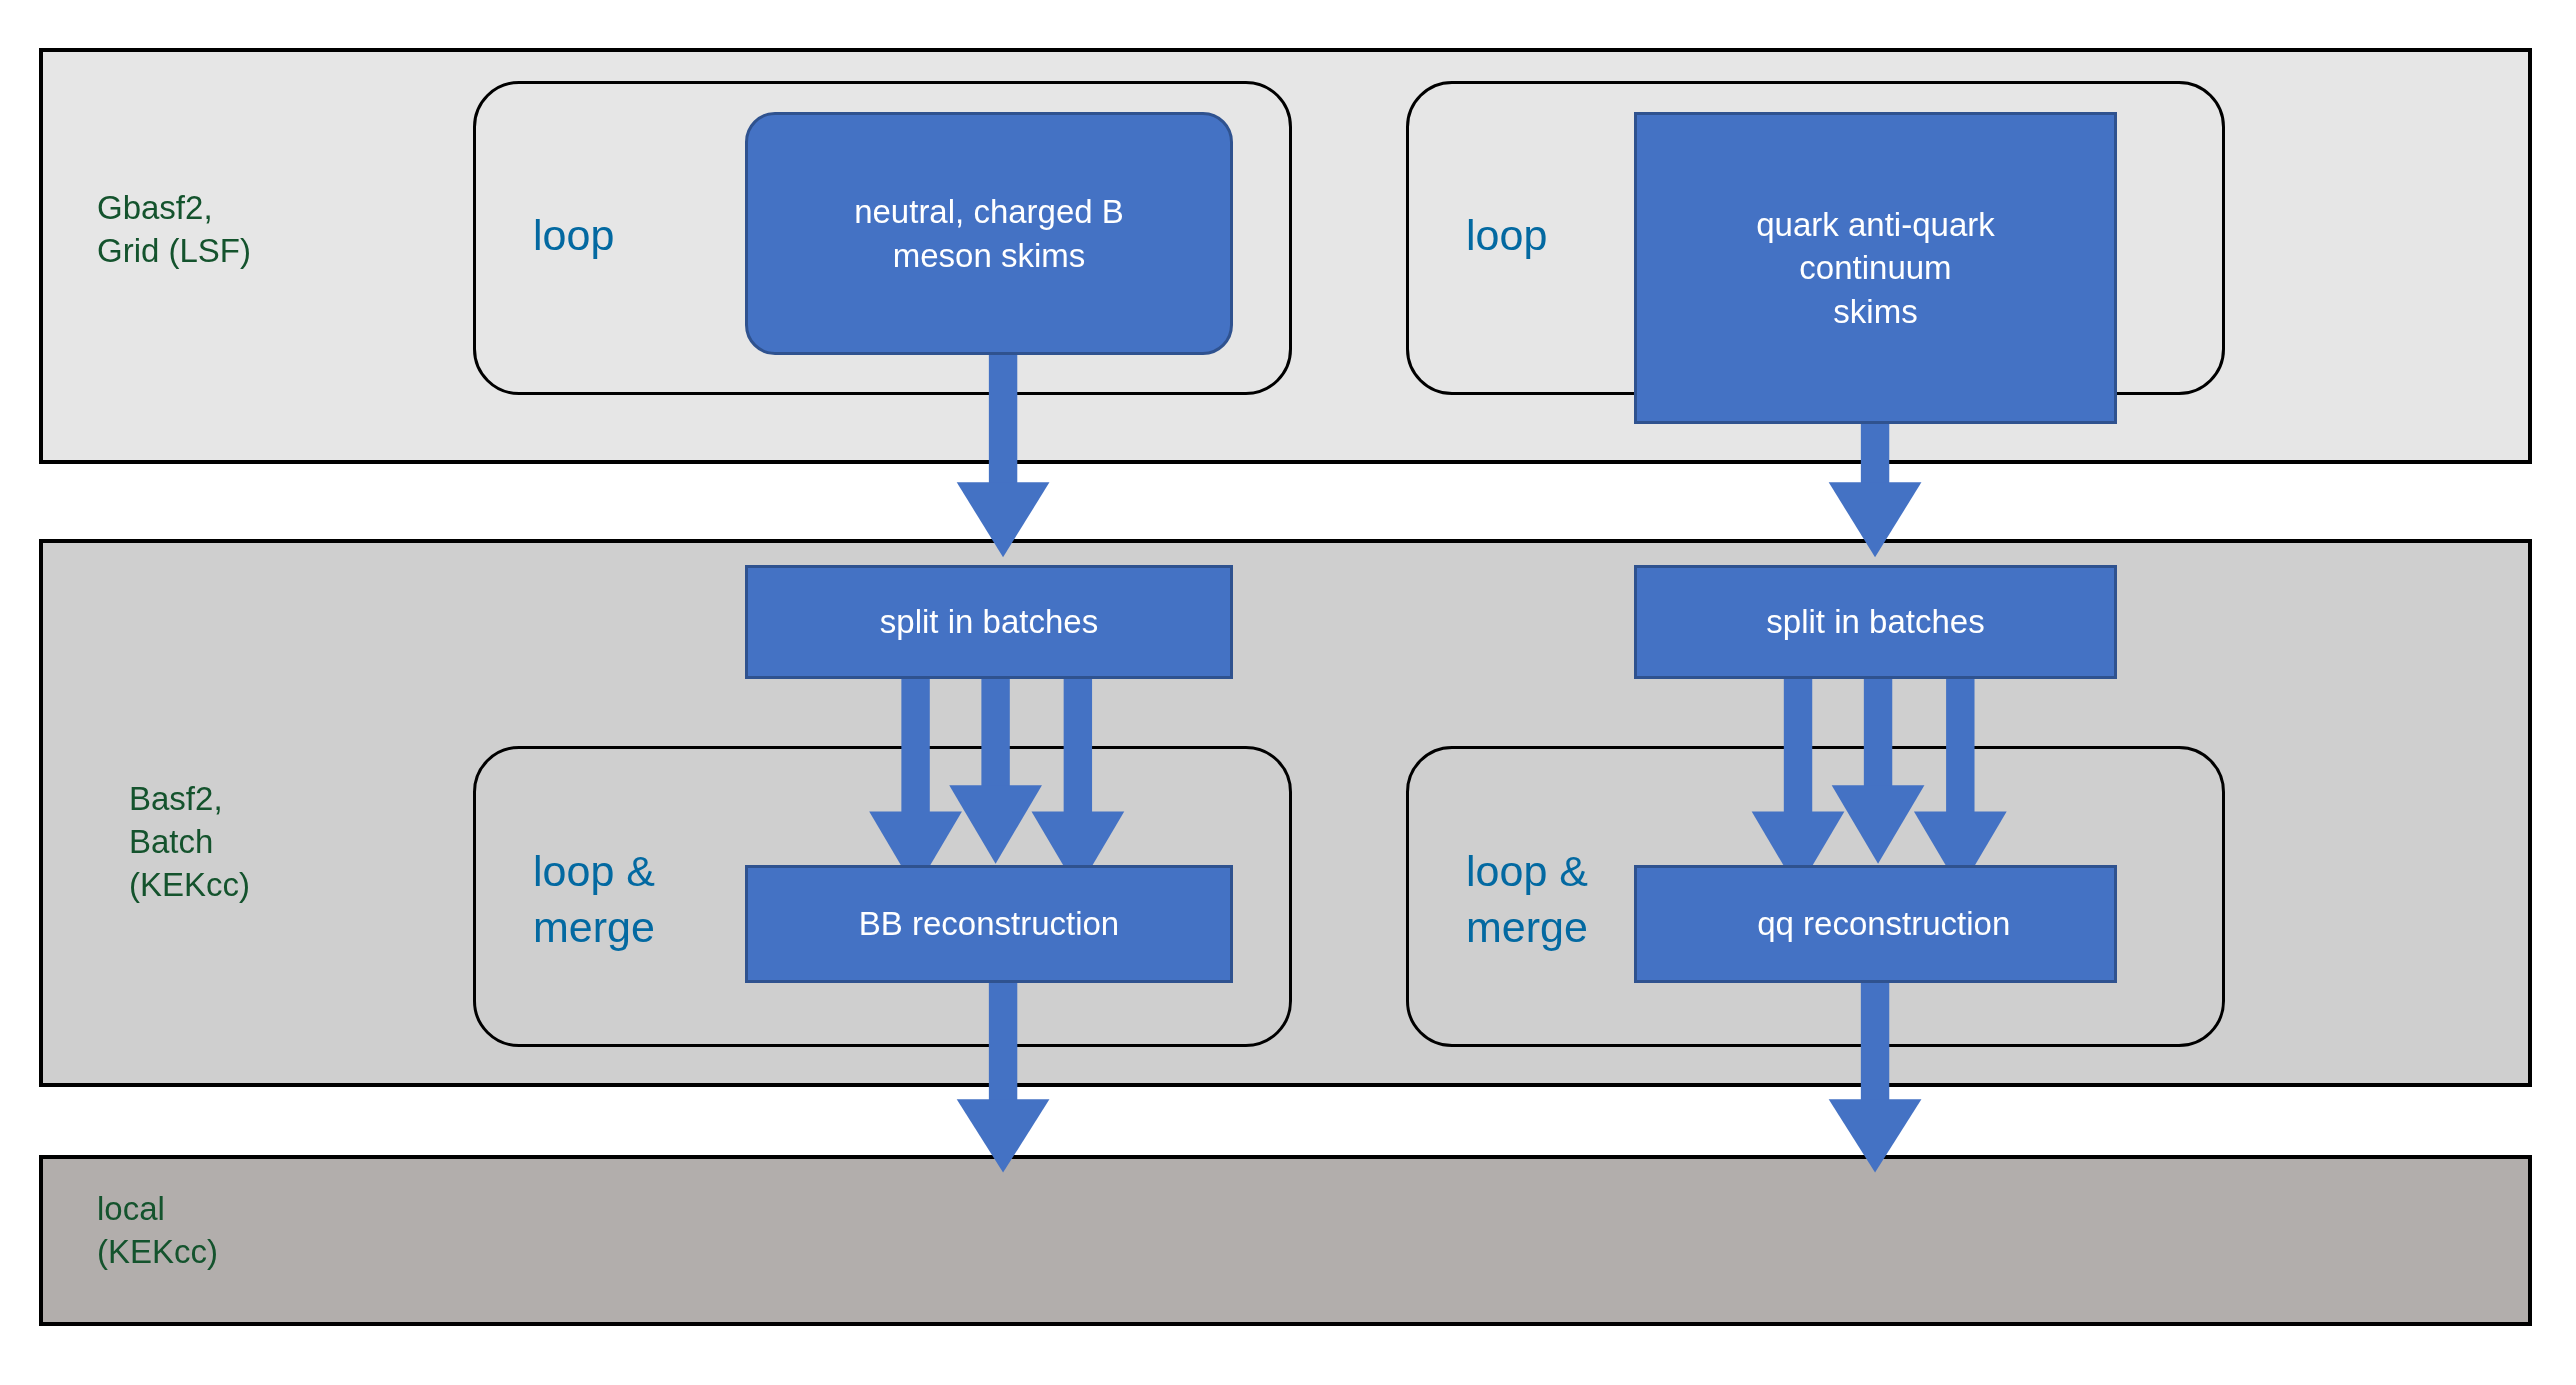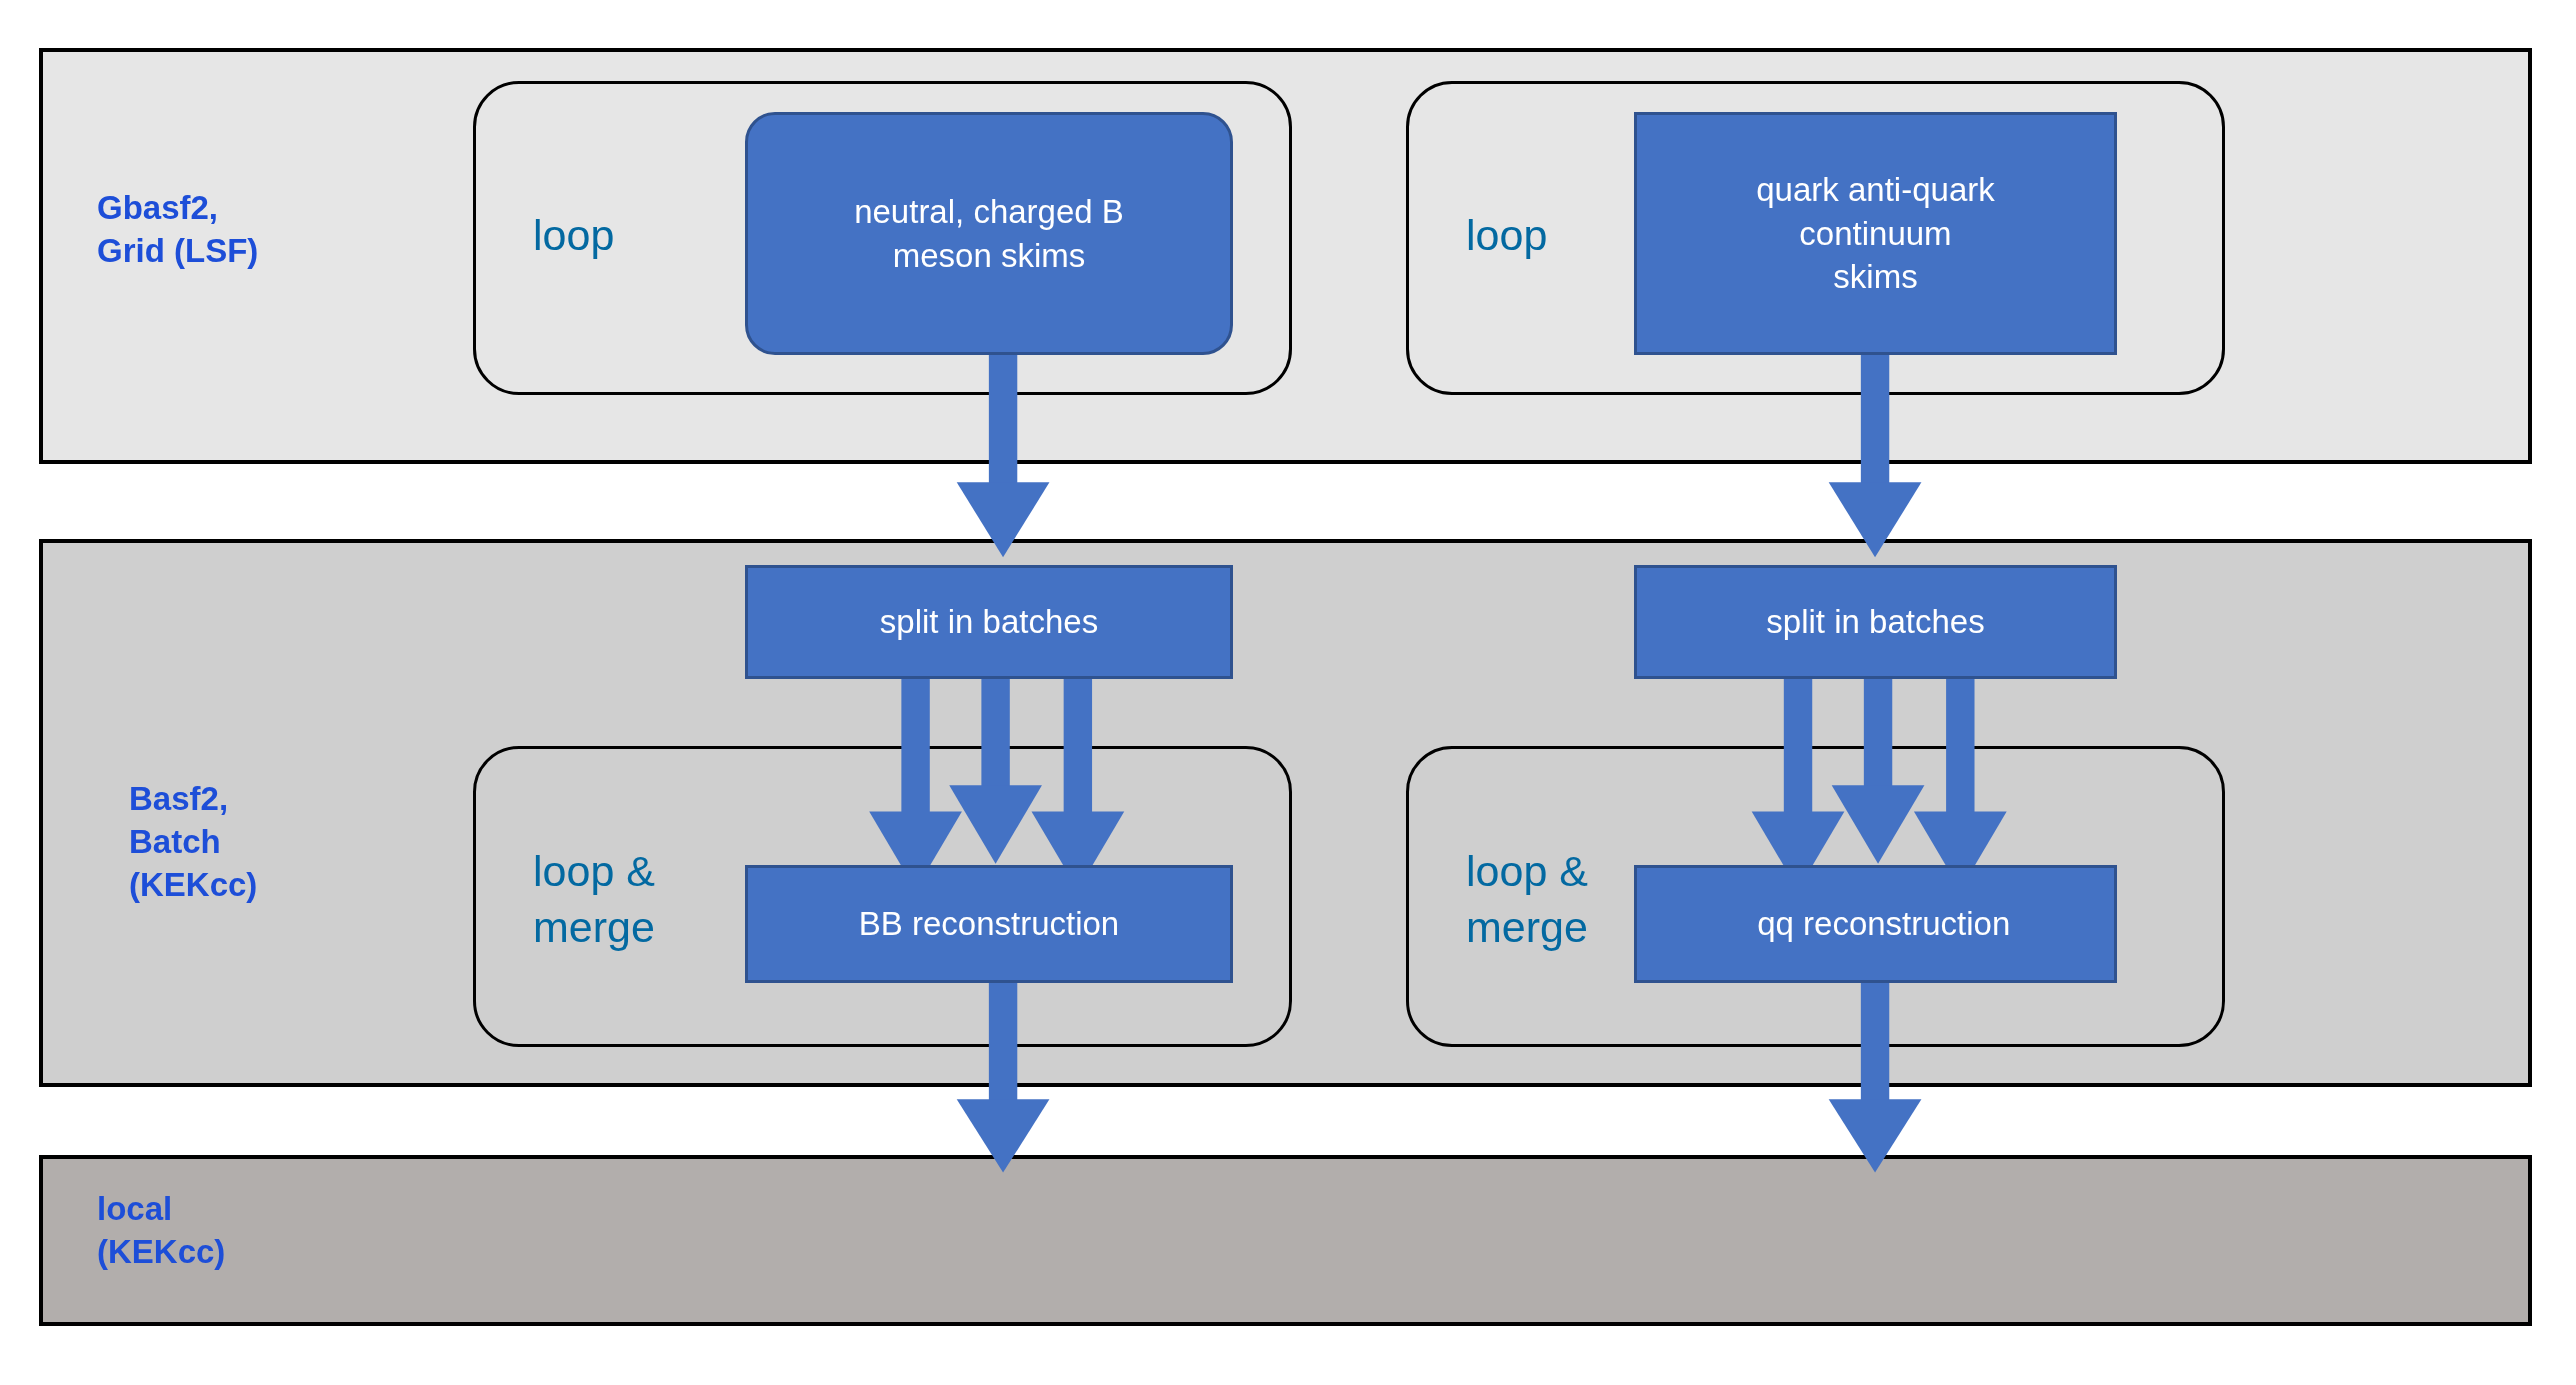--- a/index.html
+++ b/index.html
@@ -27,24 +27,24 @@
     position: absolute;
     box-sizing: border-box;
     border: 4.5px solid #000000;
   }
   #band-grid   { left: 39px;  top: 48px;   width: 2493px; height: 416px;  background: #e6e6e6; }
   #band-batch  { left: 39px;  top: 539px;  width: 2493px; height: 548px;  background: #cfcfcf; }
   #band-local  { left: 39px;  top: 1155px; width: 2493px; height: 171px;  background: #b2aeac; }
 
   .band-label {
     position: absolute;
-    font-weight: bold;
+    font-weight: normal;
     font-size: 33px;
     line-height: 1.30;
-    color: #1d4ed8;
+    color: #14532d;
     white-space: pre-line;
   }
   #label-grid  { left: 97px; top: 187px; }
   #label-batch { left: 97px; top: 778px; margin-left: 32px; }
   #label-local { left: 97px; top: 1188px; }
 
   
   .loop-box {
     position: absolute;
     box-sizing: border-box;
@@ -79,21 +79,21 @@
     display: flex;
     align-items: center;
     justify-content: center;
     text-align: center;
     font-size: 33px;
     line-height: 1.32;
     white-space: pre-line;
     padding: 0 10.5px;
   }
   #box-bmeson   { left: 745px;  top: 112px;  width: 488px;  height: 243px; border-radius: 30px; }
-  #box-qcont    { left: 1634px; top: 112px;  width: 483px;  height: 243px; }
+  #box-qcont    { left: 1634px; top: 112px;  width: 483px;  height: 312px; }
   #box-split-l  { left: 745px;  top: 565px;  width: 488px;  height: 114px; }
   #box-split-r  { left: 1634px; top: 565px;  width: 483px;  height: 114px; }
   #box-bbrecon  { left: 745px;  top: 865px; width: 488px;  height: 118px; }
   #box-qqrecon  { left: 1634px; top: 865px; width: 483px;  height: 118px; padding-left: 27px; }
   #box-offline  { left: 745px;  top: 1199px; width: 1364px; height: 103px; }
 
   
   #arrows {
     position: absolute;
     left: 0; top: 0;

